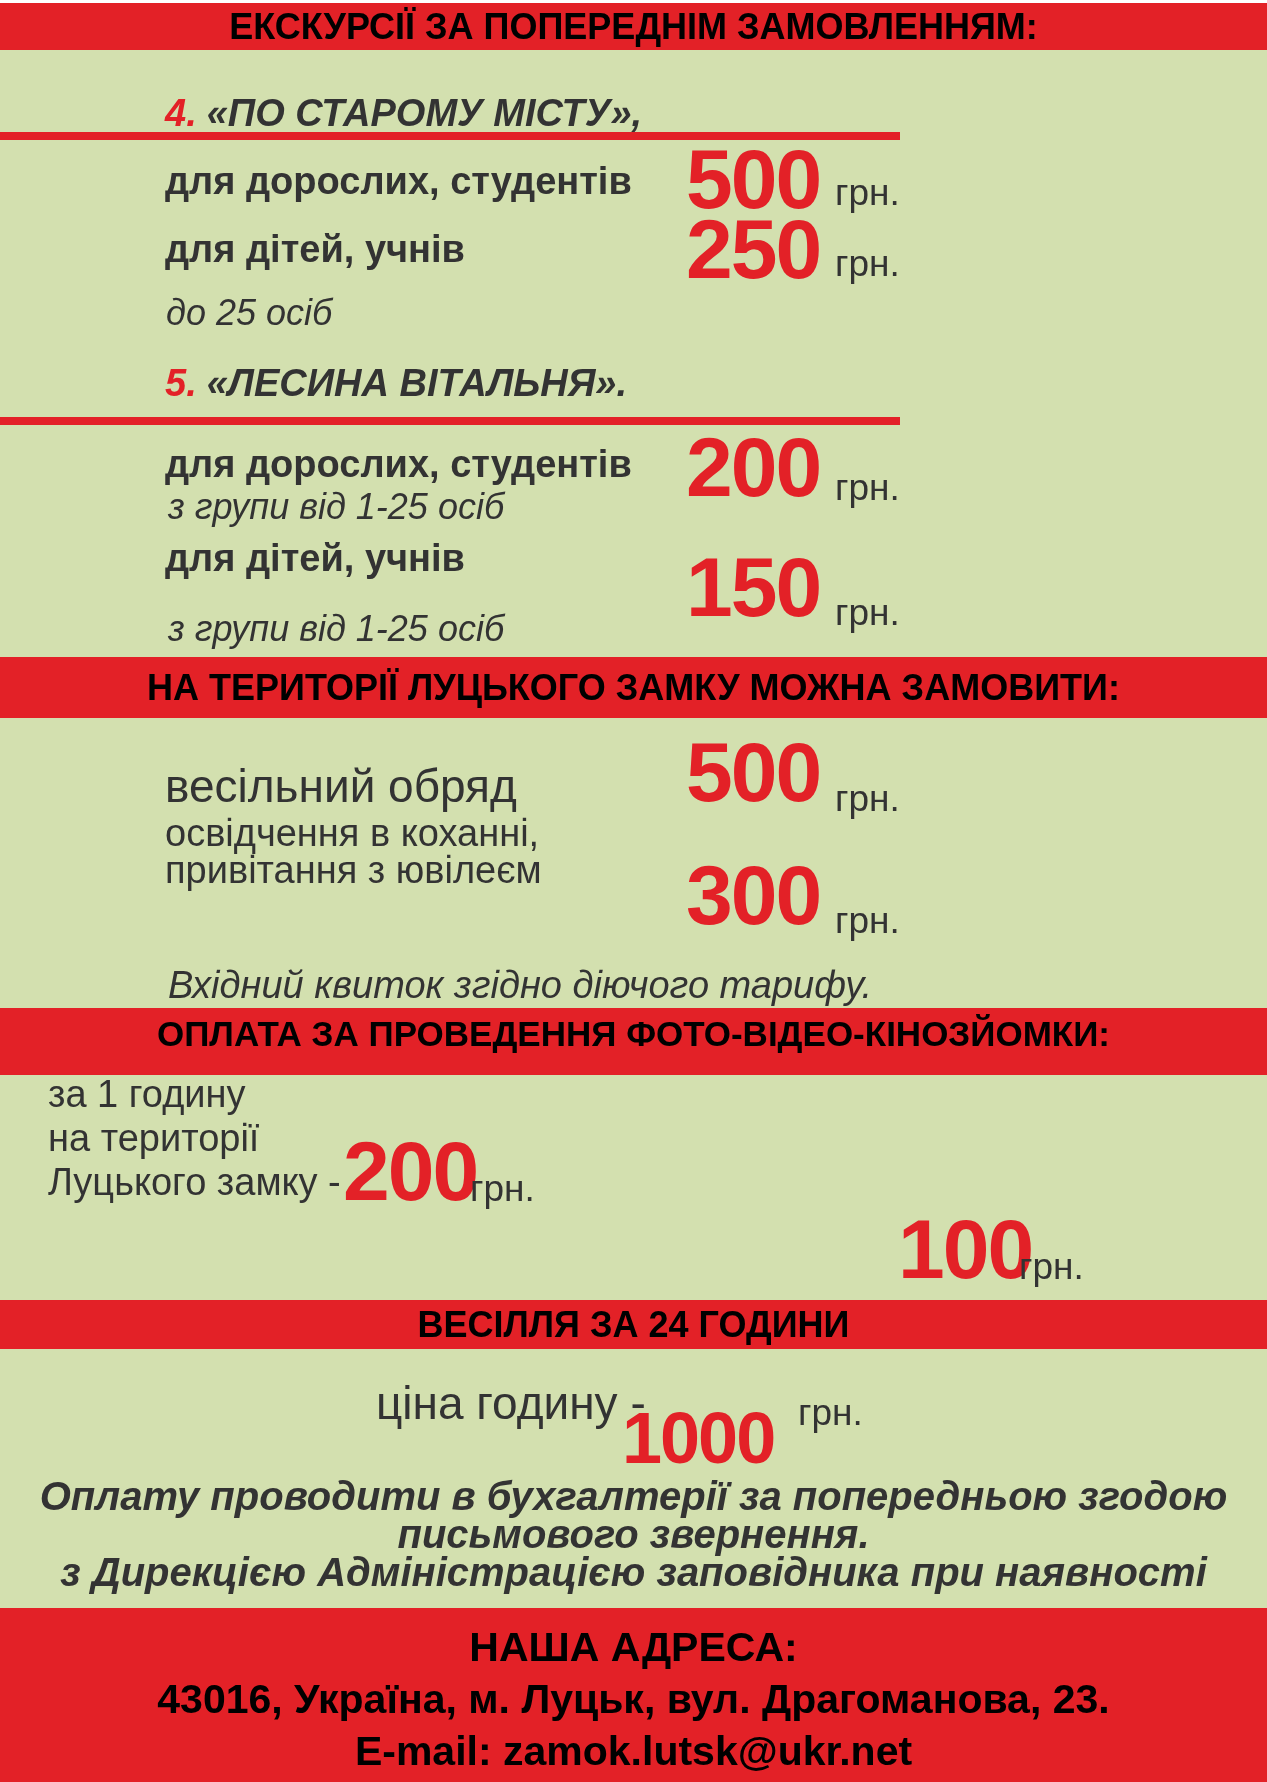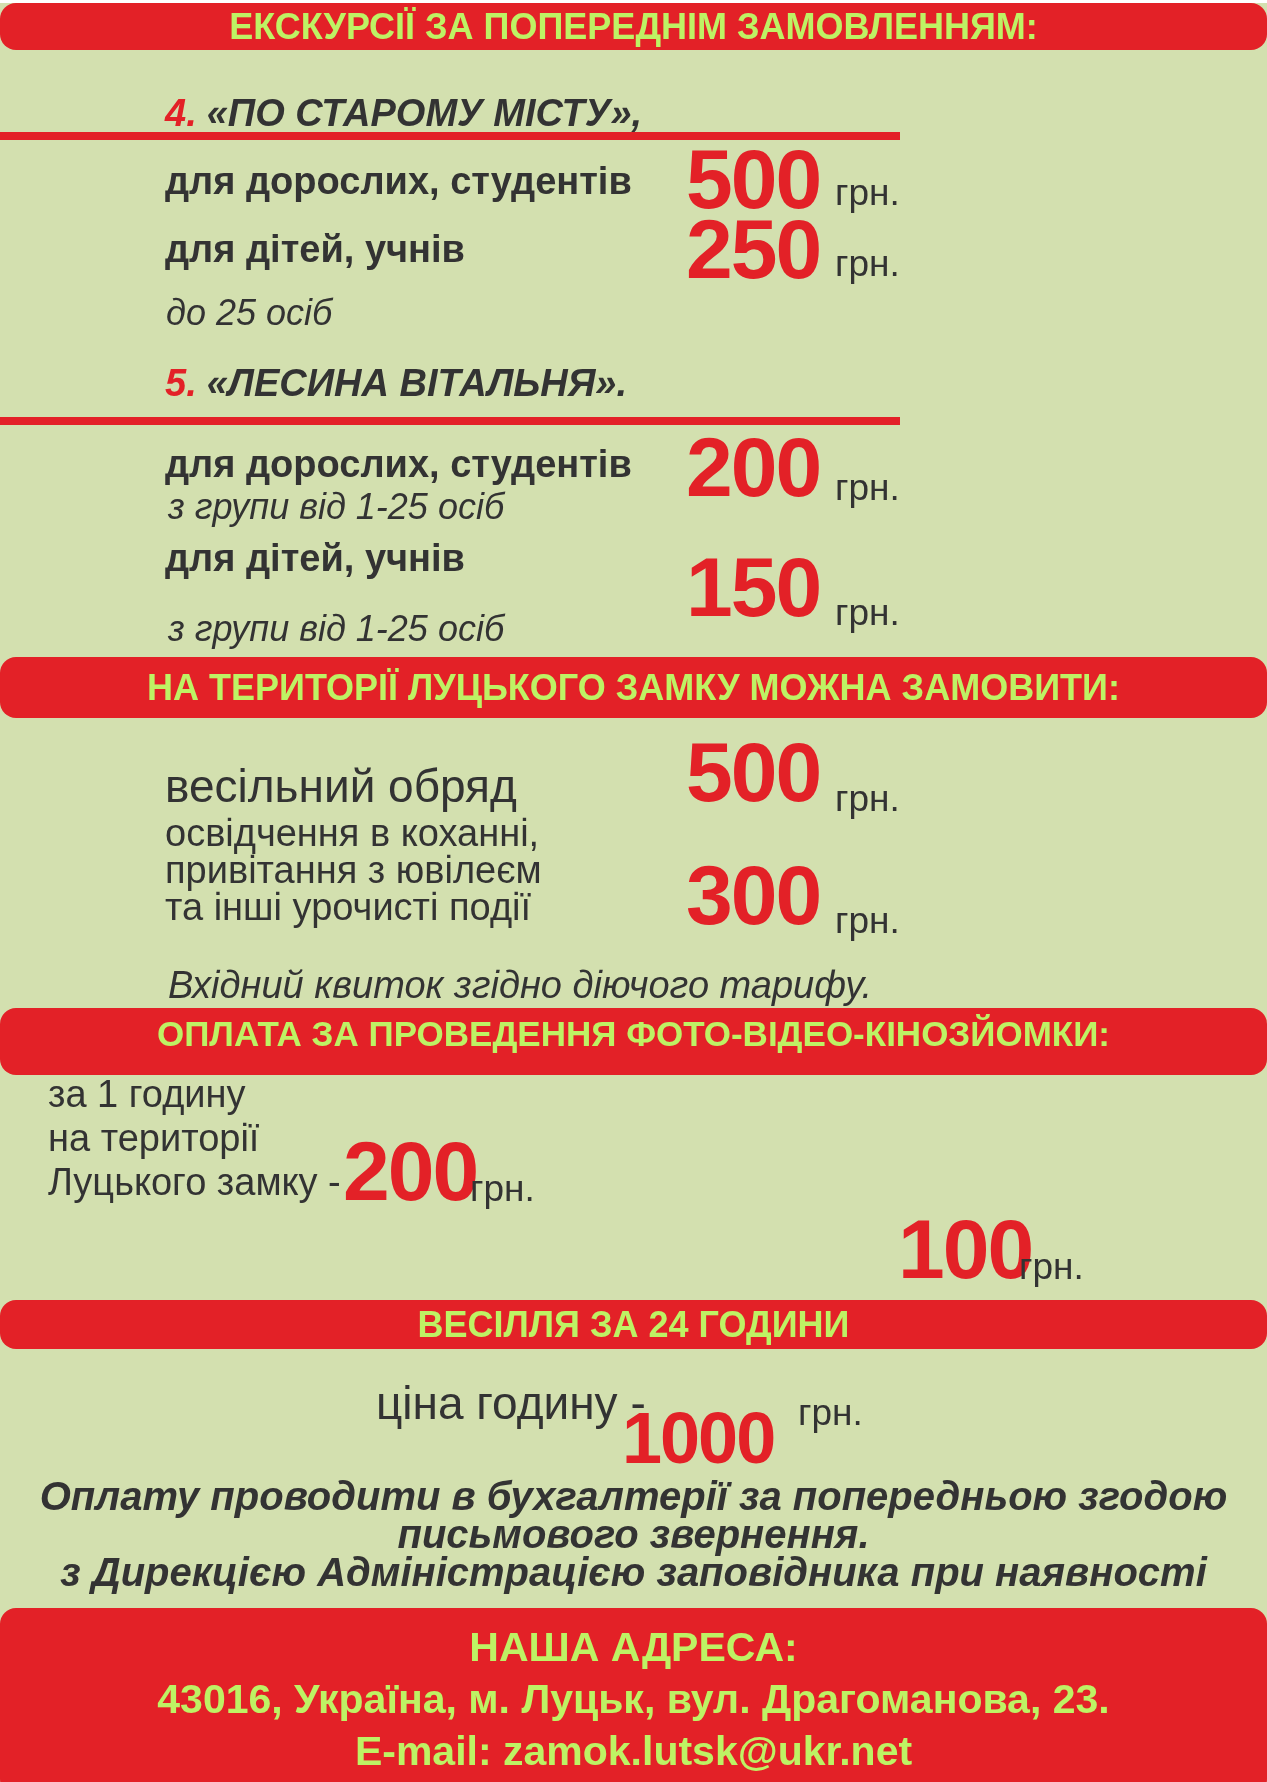--- a/index.html
+++ b/index.html
@@ -5,22 +5,22 @@
   html,body{margin:0;padding:0;background:#ffffff;}
   .page{
     position:relative;width:1267px;height:1782px;overflow:hidden;
     background:#d3e0af;
     font-family:"Liberation Sans","DejaVu Sans",sans-serif;
     color:#333333;
   }
   .abs{position:absolute;}
   .white-strip{left:0;top:0;width:1267px;height:3px;background:#ffffff;}
   .banner{
-    left:0;width:1267px;background:#e32127;color:#bef264;
-    font-weight:bold;font-size:36px;text-align:center;white-space:nowrap;border-radius:16px;
+    left:0;width:1267px;background:#e32127;color:#000000;
+    font-weight:bold;font-size:36px;text-align:center;white-space:nowrap;
   }
   .banner-a{top:3px;height:47px;line-height:47px;}
   .banner-b{top:657px;height:61px;line-height:61px;}
   .banner-c{top:1008px;height:67px;line-height:51px;font-size:35px;}
   .banner-d{top:1300px;height:49px;line-height:49px;}
   .banner-e{top:1608px;height:174px;line-height:52px;padding-top:13px;font-size:41px;white-space:normal;}
   .heading{font-size:38px;font-weight:bold;font-style:italic;white-space:nowrap;}
   .heading .no{color:#e32127;padding-right:10px;}
   .redline{left:0;width:900px;height:8px;background:#e32127;}
   .lbl-b{font-size:38px;font-weight:bold;line-height:1.2;white-space:nowrap;}
@@ -78,21 +78,20 @@
     <span>НА ТЕРИТОРІЇ ЛУЦЬКОГО ЗАМКУ МОЖНА ЗАМОВИТИ:</span>
   </div>
 
   <div class="abs lbl-r" style="left:165px;top:759px;">весільний обряд</div>
   <div class="abs num" style="left:686px;top:730px;">500</div>
   <div class="abs grn" style="left:835px;top:777px;">грн.</div>
 
   <div class="abs lines" style="left:165px;top:815px;">
     <div>освідчення в коханні,</div>
     <div>привітання з ювілеєм</div>
-    <div>та інші урочисті події</div>
   </div>
   <div class="abs num" style="left:686px;top:853px;">300</div>
   <div class="abs grn" style="left:835px;top:899px;">грн.</div>
 
   <div class="abs sub" style="left:168px;top:957px;font-size:38px;">Вхідний квиток згідно діючого тарифу.</div>
 
   <div class="abs banner banner-c">
     <span>ОПЛАТА ЗА ПРОВЕДЕННЯ ФОТО-ВІДЕО-КІНОЗЙОМКИ:</span>
   </div>
 

